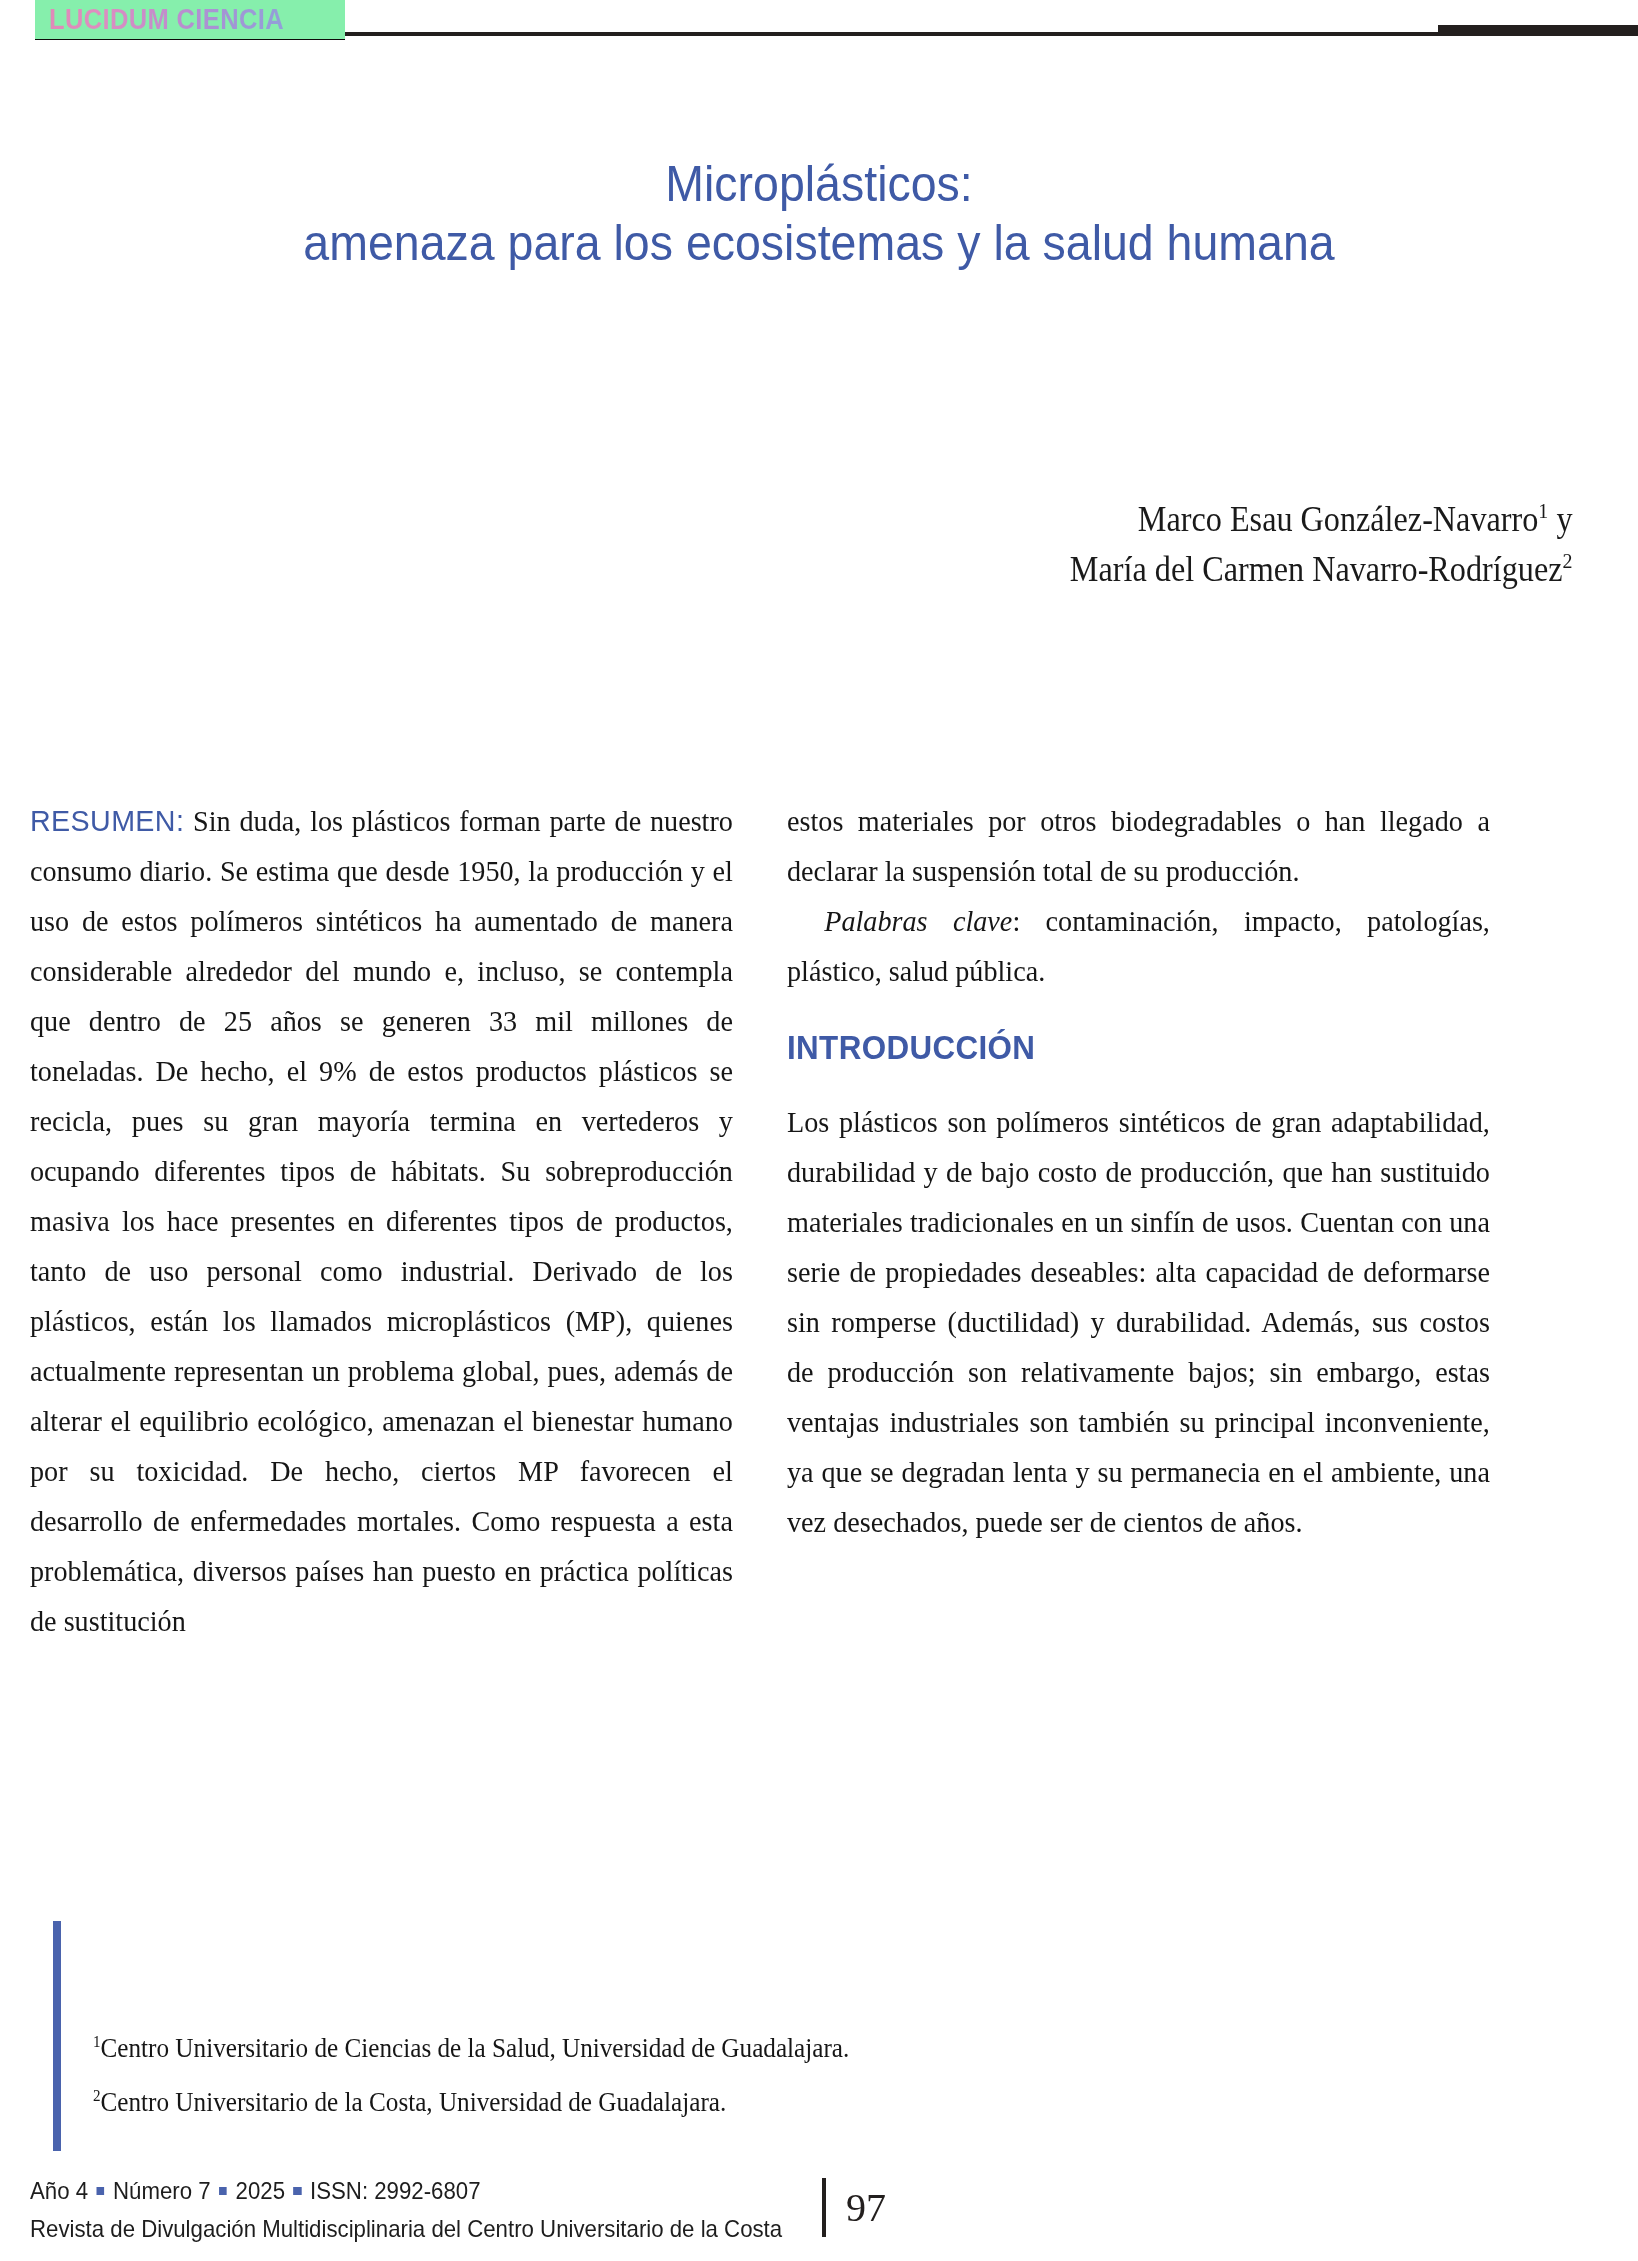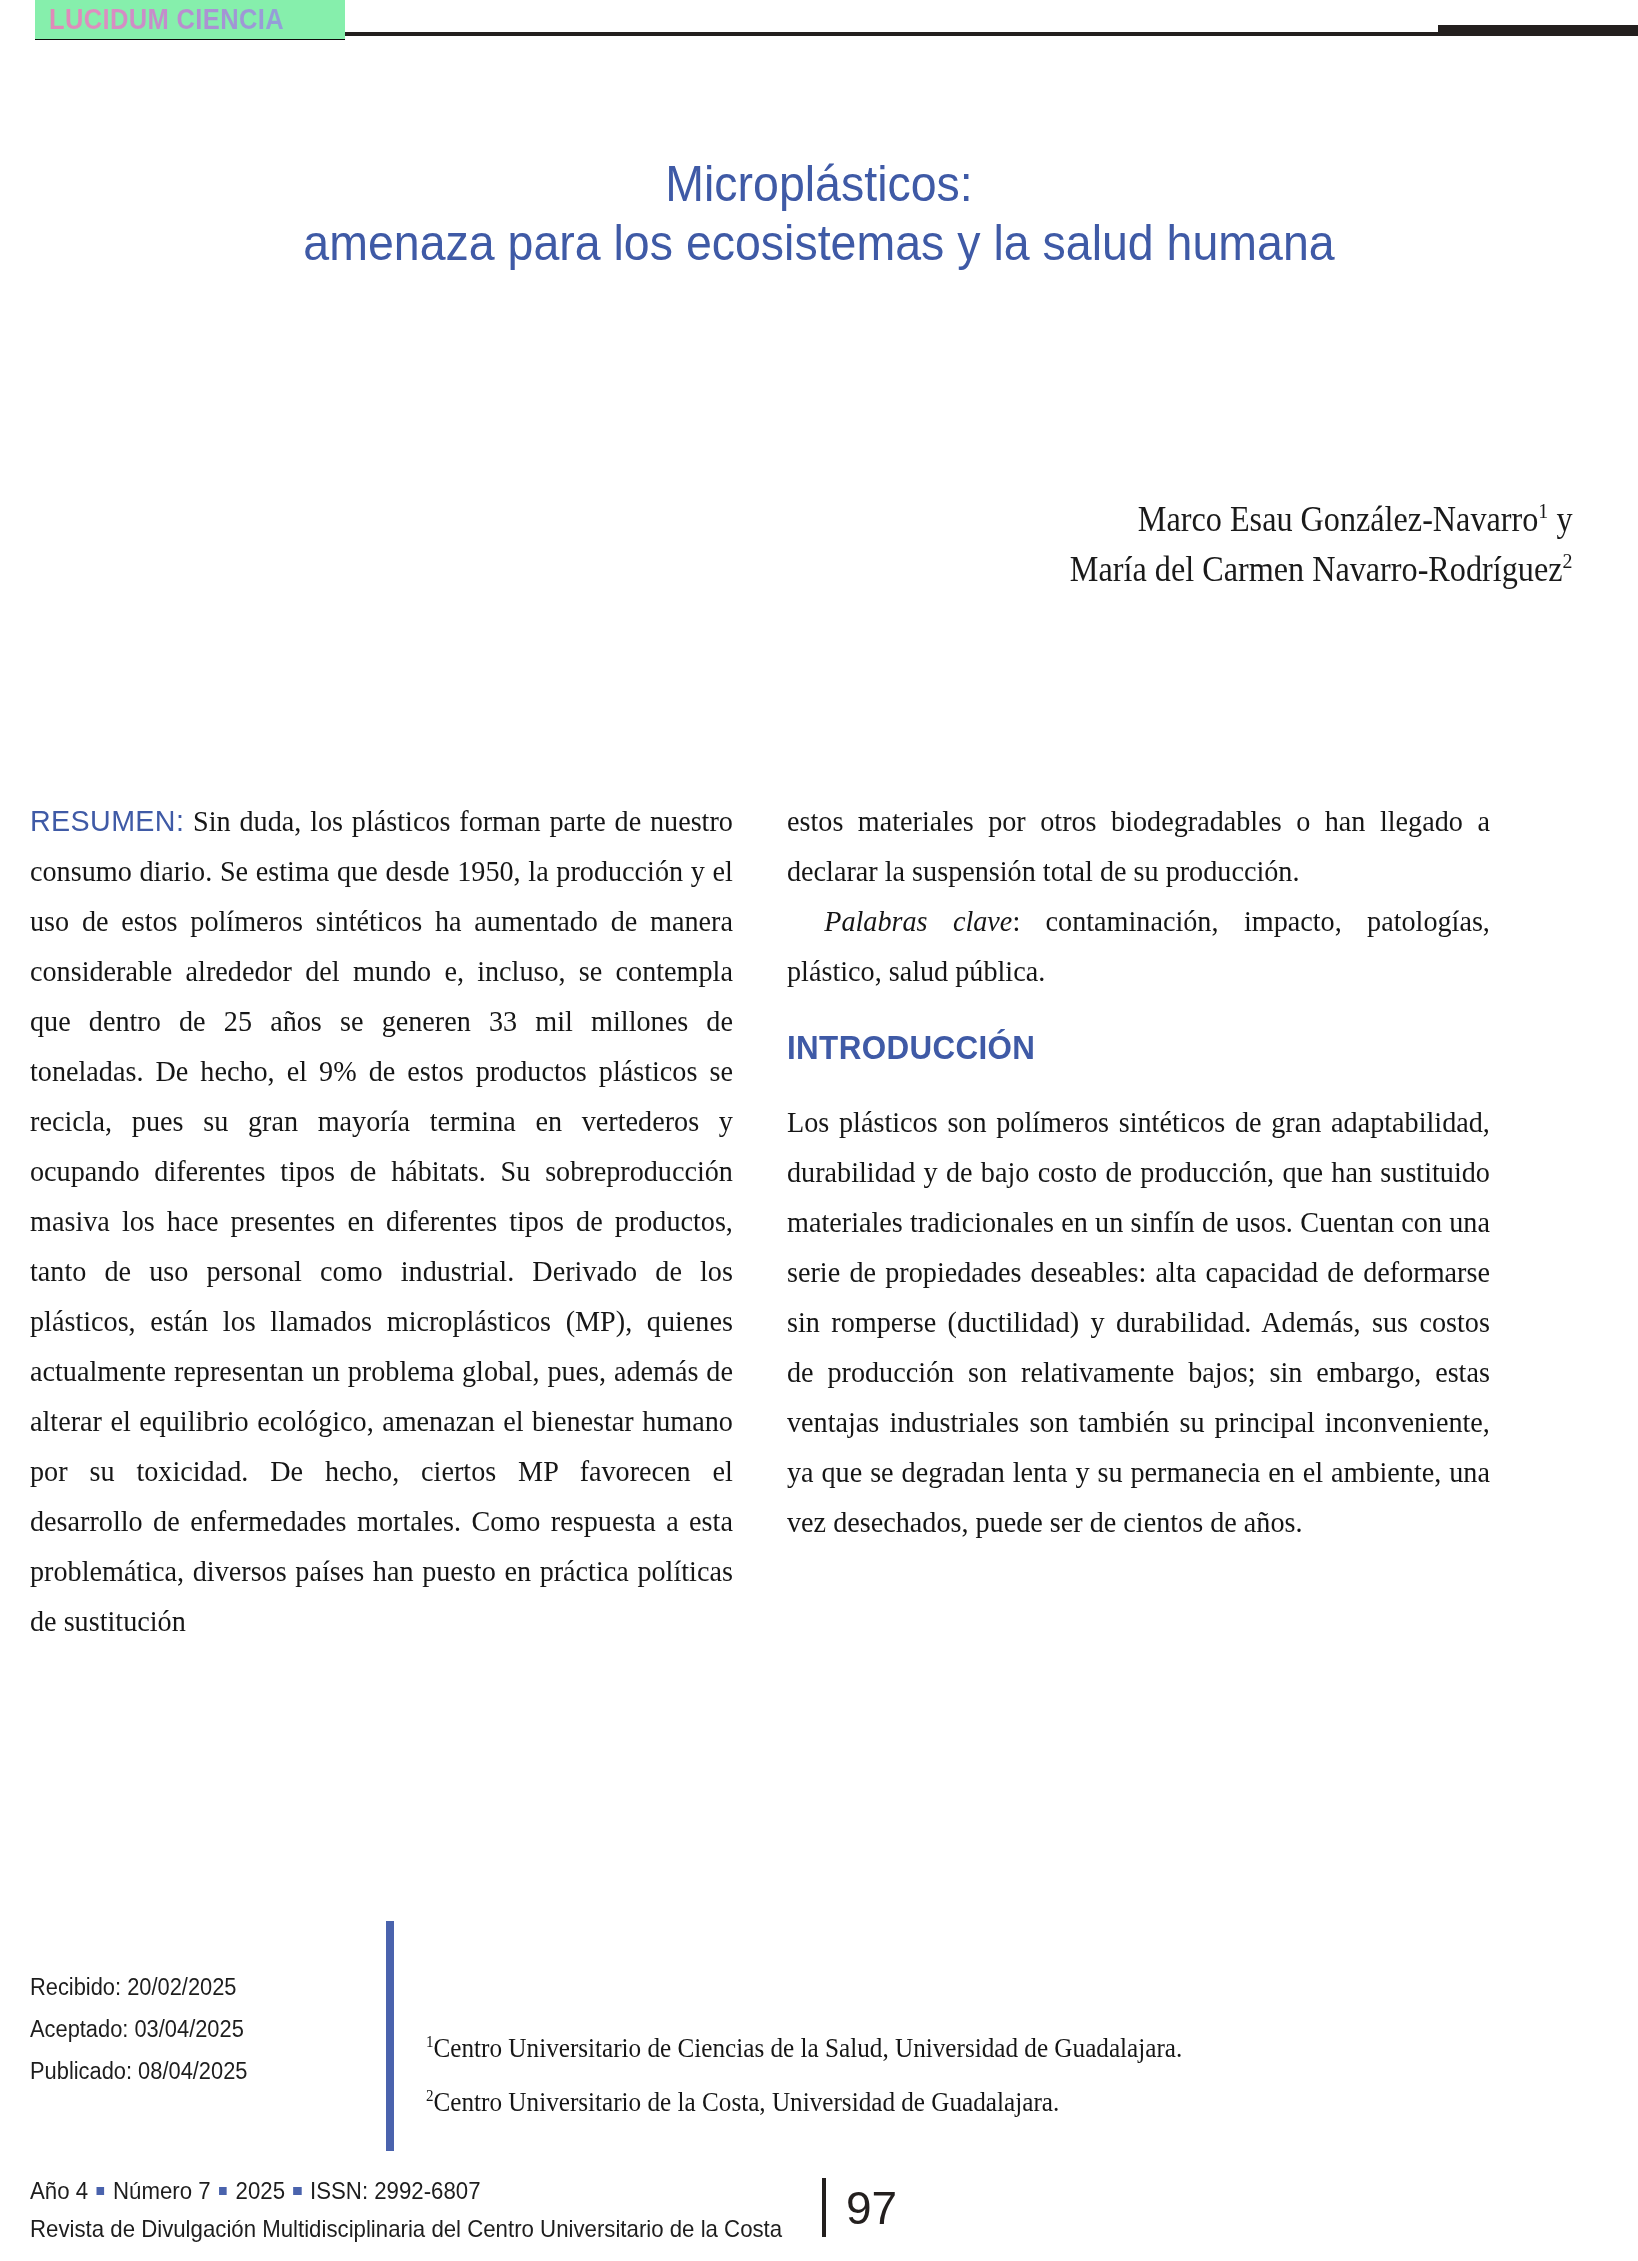--- a/index.html
+++ b/index.html
@@ -257,22 +257,22 @@
     padding-top: 6px;
     padding-right: 30px;
   }
   .pagerule {
     width: 4.5px;
     height: 59px;
     background: #231f1e;
     margin-right: 19.7px;
   }
   .pagenum {
-    font-family: Liberation Sans, sans-serif;
-    font-size: 46px;
+    font-family: Liberation Serif, serif;
+    font-size: 40px;
     color: #231f1e;
     line-height: 1;
   }
 </style>
 </head>
 <body>
 
 <div class="masthead">
   <div class="rule-thin"></div>
   <div class="rule-thick"></div>
@@ -304,25 +304,20 @@
     <p class="bodytext indent"><span class="kw-head">Palabras clave</span><span>: </span><span>contaminación, impacto, patologías, plástico, salud pública.</span></p>
     <h2 class="section-head">INTRODUCCIÓN</h2>
     <p class="bodytext">Los plásticos son polímeros sintéticos de gran adaptabilidad, durabilidad y de bajo costo de producción, que han sustituido materiales tradicionales en un sinfín de usos. Cuentan con una serie de propiedades deseables: alta capacidad de deformarse sin romperse (ductilidad) y durabilidad. Además, sus costos de producción son relativamente bajos; sin embargo, estas ventajas industriales son también su principal inconveniente, ya que se degradan lenta y su permanecia en el ambiente, una vez desechados, puede ser de cientos de años.</p>
   </div>
 
 </div>
 
 <div class="footnote-zone">
   <div class="footnote-divider"></div>
   <div class="foot-flex">
-    <div class="dates">
-      <div class="date-line">Recibido: 20/02/2025</div>
-      <div class="date-line">Aceptado: 03/04/2025</div>
-      <div class="date-line">Publicado: 08/04/2025</div>
-    </div>
     <div class="vbar"></div>
     <div class="affils">
       <div class="affil-line"><sup>1</sup><span>Centro Universitario de Ciencias de la Salud, Universidad de Guadalajara.</span></div>
       <div class="affil-line"><sup>2</sup><span>Centro Universitario de la Costa, Universidad de Guadalajara.</span></div>
     </div>
   </div>
 </div>
 
 <div class="bottombar">
   <div>

